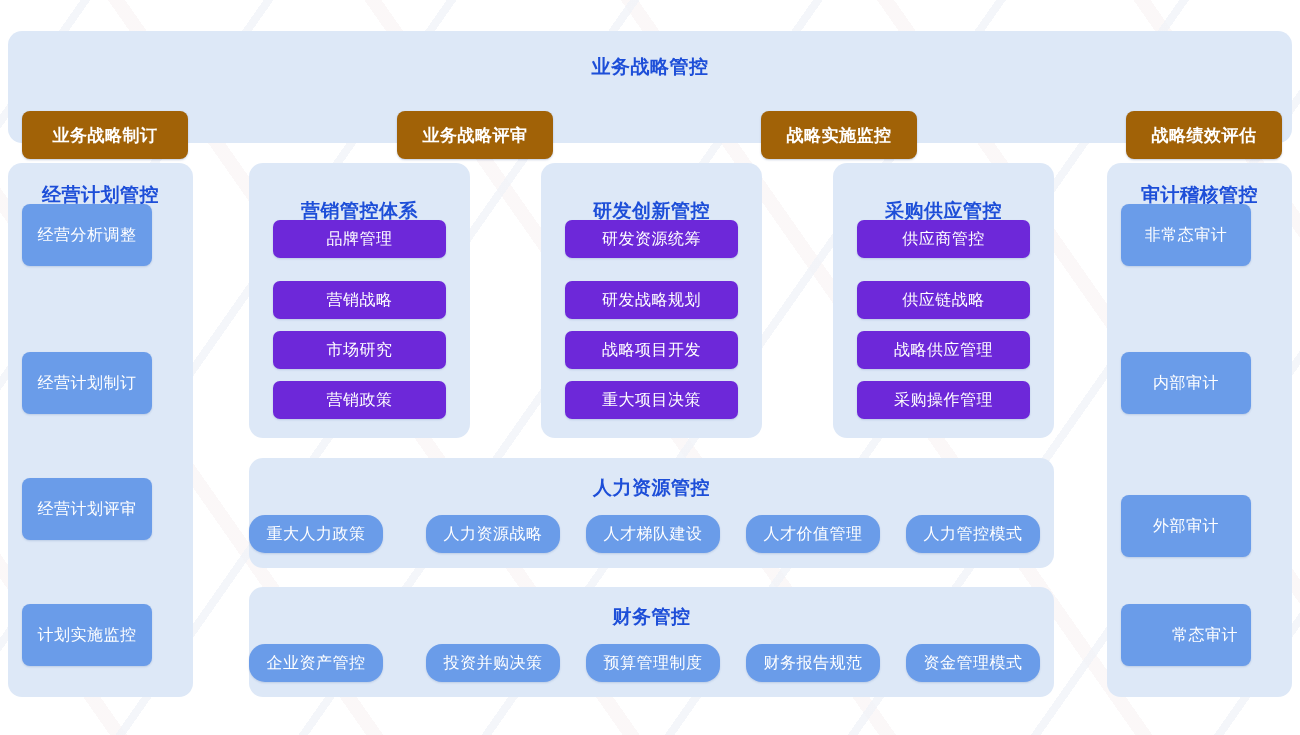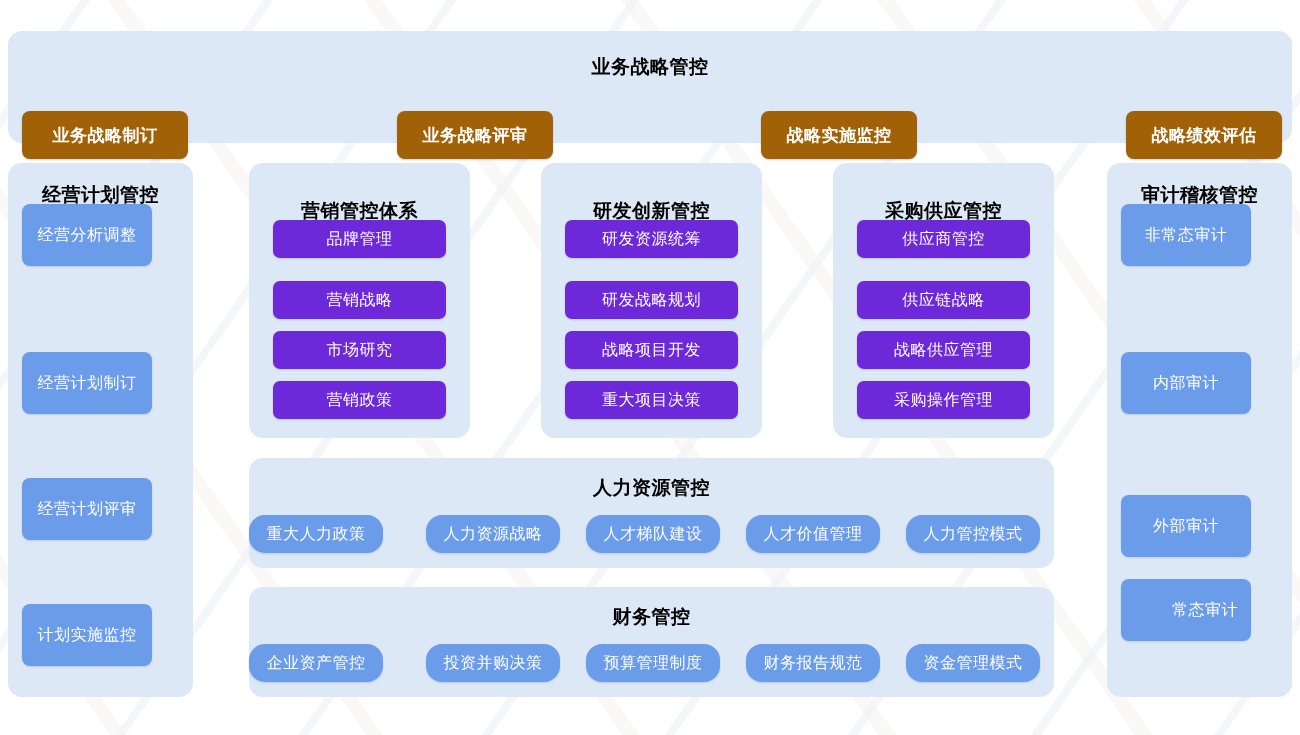--- a/index.html
+++ b/index.html
@@ -34,21 +34,21 @@
   .panel {
     position: absolute;
     background: #dde8f7;
     border-radius: 14px;
     z-index: 2;
   }
 
   .panel-title {
     text-align: center;
     font-weight: bold;
-    color: #000000;
+    color: #1d4ed8;
     letter-spacing: .5px;
   }
 
   
   #band-strategy {
     left: 8px; top: 31px;
     width: 1284px; height: 112px;
     background: #dde8f7;
     border-radius: 14px;
   }
@@ -98,21 +98,21 @@
     letter-spacing: .5px;
     box-shadow: 0 1px 2px rgba(40,80,150,.18);
   }
   #col-plan .chip-tall:nth-of-type(1)  { top: 63px;  }
   #col-plan .chip-tall:nth-of-type(2)  { top: 189px; }
   #col-plan .chip-tall:nth-of-type(3)  { top: 315px; }
   #col-plan .chip-tall:nth-of-type(4)  { top: 441px; }
   #col-audit .chip-tall:nth-of-type(1) { top: 63px;  }
   #col-audit .chip-tall:nth-of-type(2) { top: 189px; }
   #col-audit .chip-tall:nth-of-type(3) { top: 332px; }
-  #col-audit .chip-tall:nth-of-type(4) { top: 416px; padding-left: 38px; }
+  #col-audit .chip-tall:nth-of-type(4) { top: 441px; padding-left: 38px; }
 
   
   .col-mid { top: 163px; height: 275px; }
   #col-marketing { left: 249px; width: 221px; }
   #col-rnd       { left: 541px; width: 221px; }
   #col-supply    { left: 833px; width: 221px; }
   .col-mid .panel-title {
     font-size: 19px; line-height: 19px; padding-top: 38px;
   }
   .chip-mid {

